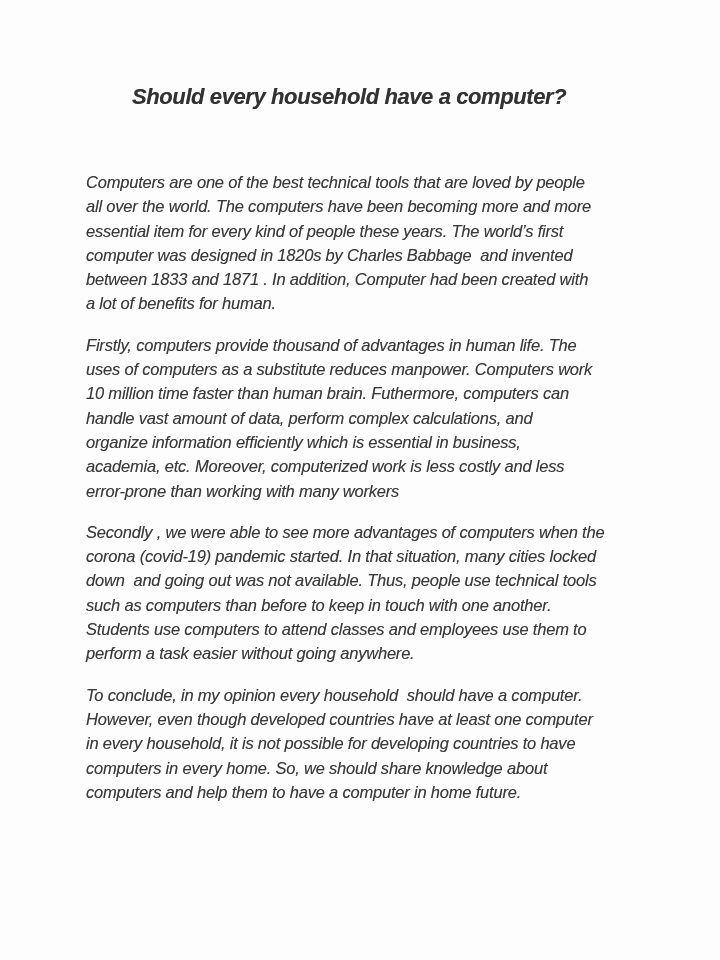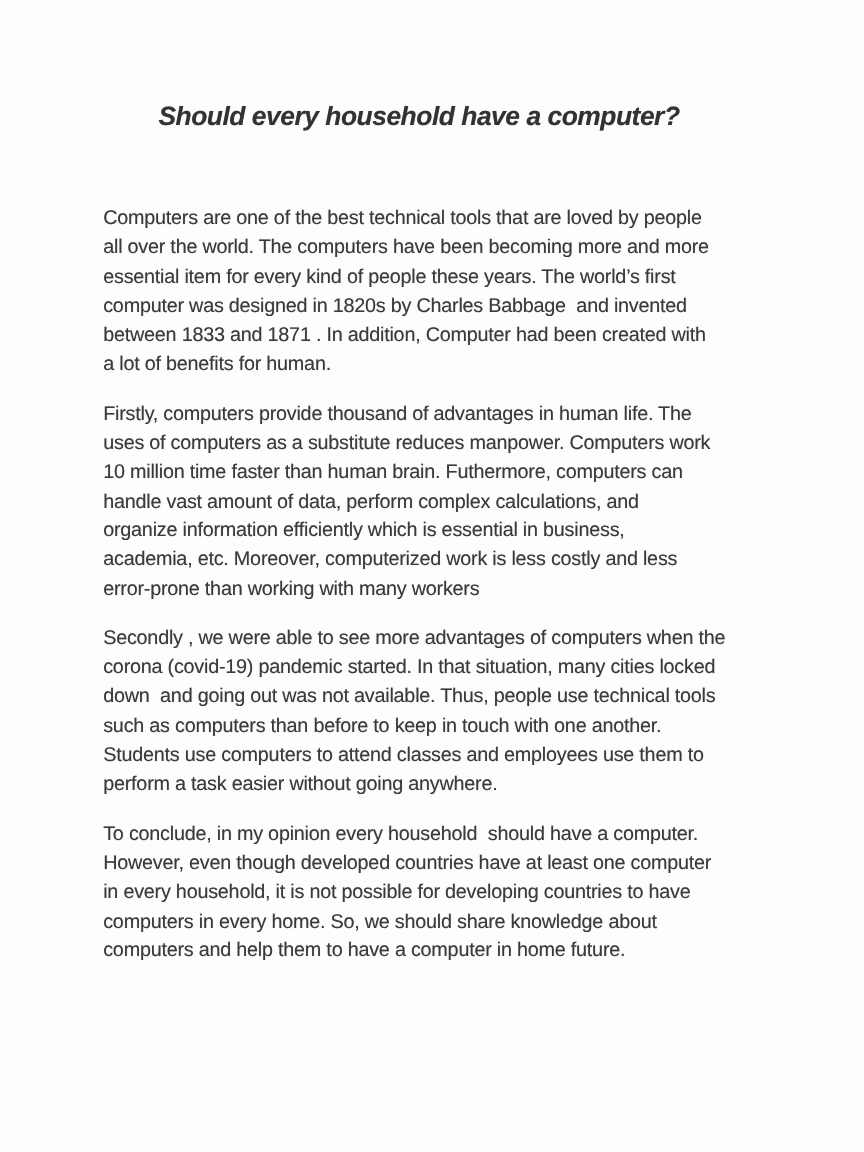--- a/index.html
+++ b/index.html
@@ -36,20 +36,21 @@
   }
 
   .doc-body {
     position: absolute;
     left: 86px;
     top: 170px;
     width: 600px;
   }
 
   .essay-paragraph {
+    font-style: italic;
     font-weight: 400;
     font-size: 16.5px;
     letter-spacing: -0.2px;
     line-height: 24.3px;
     color: #3a3a3a;
     text-shadow: 0 0 0.6px rgba(70,70,70,0.5);
     white-space: pre;
     margin-bottom: 17px;
   }
 </style>

